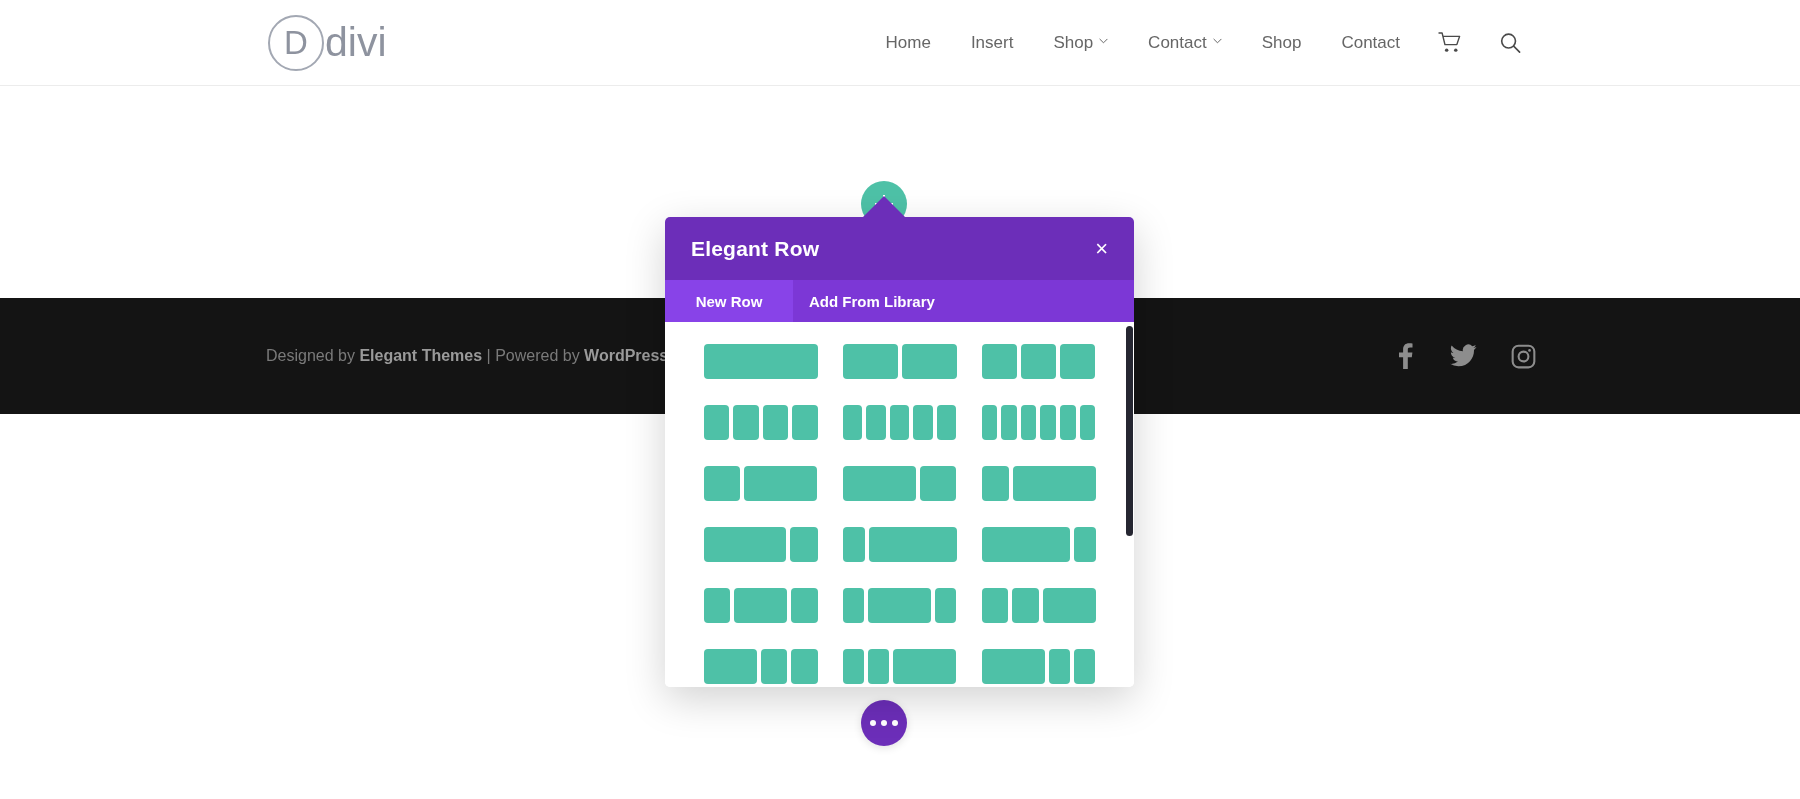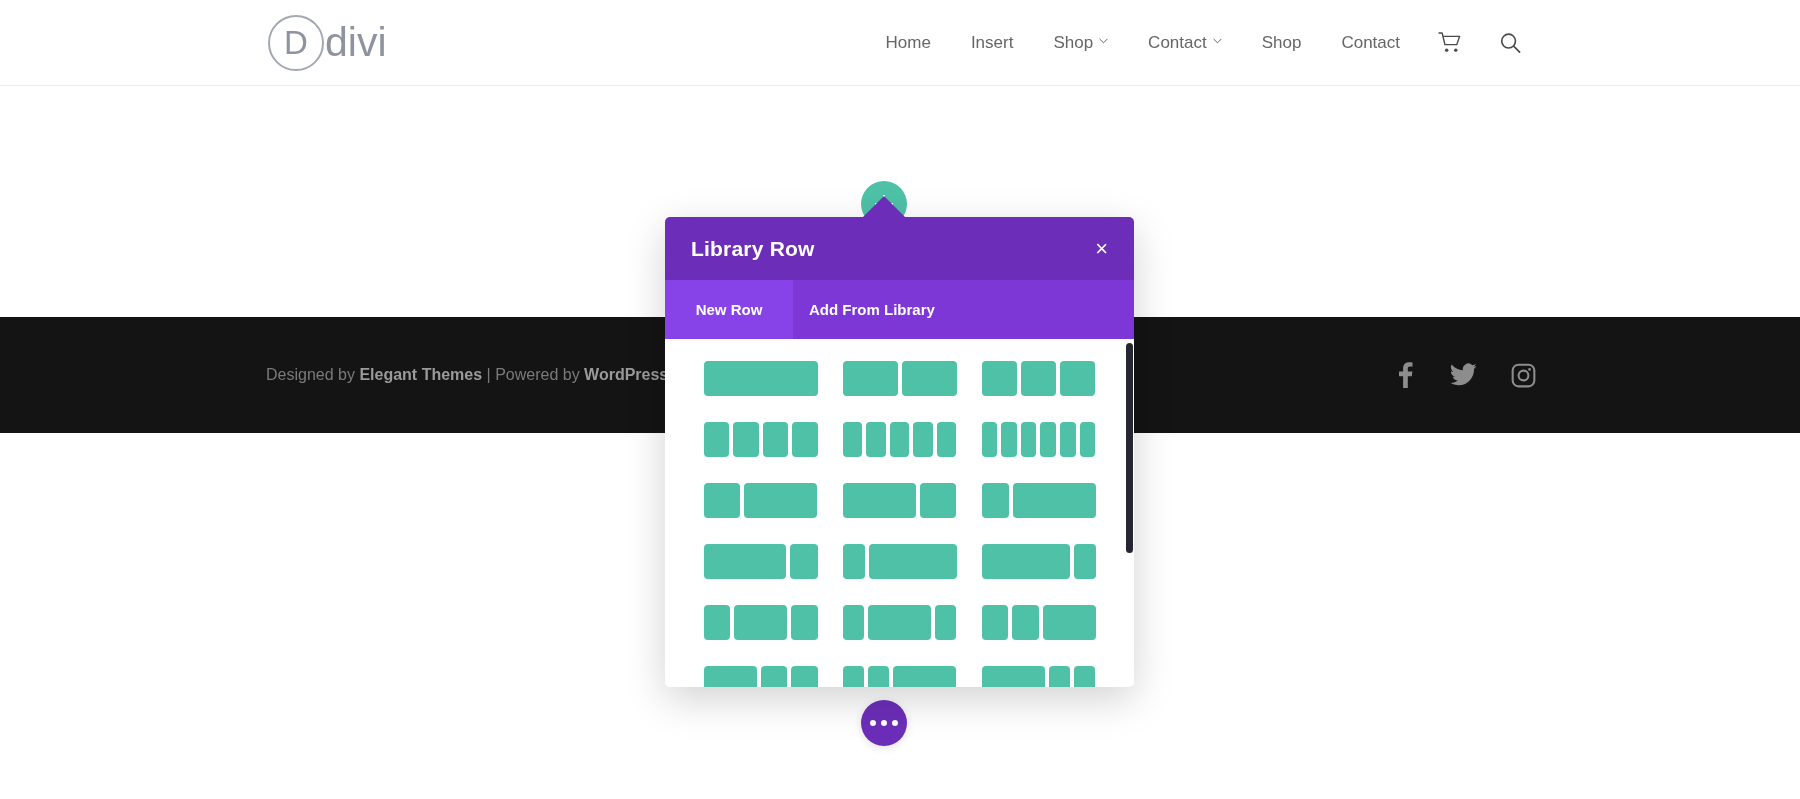--- a/index.html
+++ b/index.html
@@ -39,21 +39,21 @@
     font-size: 17px; color: #666666; padding: 0 16px;
     display: flex; align-items: center; gap: 6px; cursor: pointer;
     white-space: nowrap;
   }
   .caret { display:inline-block; width: 9px; height: 9px; position: relative; top: -2px; }
   .caret svg { display:block; }
   .nav-icon { padding: 0 14px; cursor: pointer; color: #4a4a4a; display:flex; align-items:center; }
 
   
   .footer-bar {
-    position: absolute; left: 0; top: 317px;
+    position: absolute; left: 0; top: 298px;
     width: 1800px; height: 116px;
     background: #141414;
   }
   .footer-inner {
     position: relative; width: 1800px; height: 100%;
   }
   .footer-credit {
     position: absolute; left: 266px; top: 50%; transform: translateY(-50%);
     font-size: 16px; color: #7a7a7a; white-space: nowrap;
   }
@@ -98,21 +98,21 @@
     border-bottom: 22px solid #6c2eb9;
   }
   .modal-header {
     height: 63px; background: #6c2eb9;
     display: flex; align-items: center; justify-content: space-between;
     padding: 0 26px;
   }
   .modal-title { color: #ffffff; font-size: 21px; font-weight: 700; letter-spacing: .2px; }
   .modal-close { color: #ffffff; font-size: 22px; line-height: 1; cursor: pointer; font-weight: 400; }
 
-  .modal-tabs { display: flex; height: 59px; background: #7c37d6; }
+  .modal-tabs { display: flex; height: 42px; background: #7c37d6; }
   .tab {
     display: flex; align-items: center; justify-content: center;
     color: #ffffff; font-size: 15px; font-weight: 700; cursor: pointer;
     padding: 0 10px;
   }
   .tab.new-row { width: 128px; background: #8843e8; }
   .tab.lib { flex: 1; background: #7c37d6; justify-content: flex-start; padding-left: 16px; }
 
   .modal-body {
     position: relative;
@@ -245,21 +245,21 @@
 
   <div class="add-row-btn">
     <span class="plus"></span>
   </div>
 
   <div class="modal-pointer"></div>
 
   <div class="modal">
 
     <div class="modal-header">
-      <div class="modal-title">Library Row</div>
+      <div class="modal-title">Elegant Row</div>
       <div class="modal-close">×</div>
     </div>
 
     <div class="modal-tabs">
       <div class="tab new-row">
         <span>New Row</span>
       </div>
       <div class="tab lib">
         <span>Add From Library</span>
       </div>

